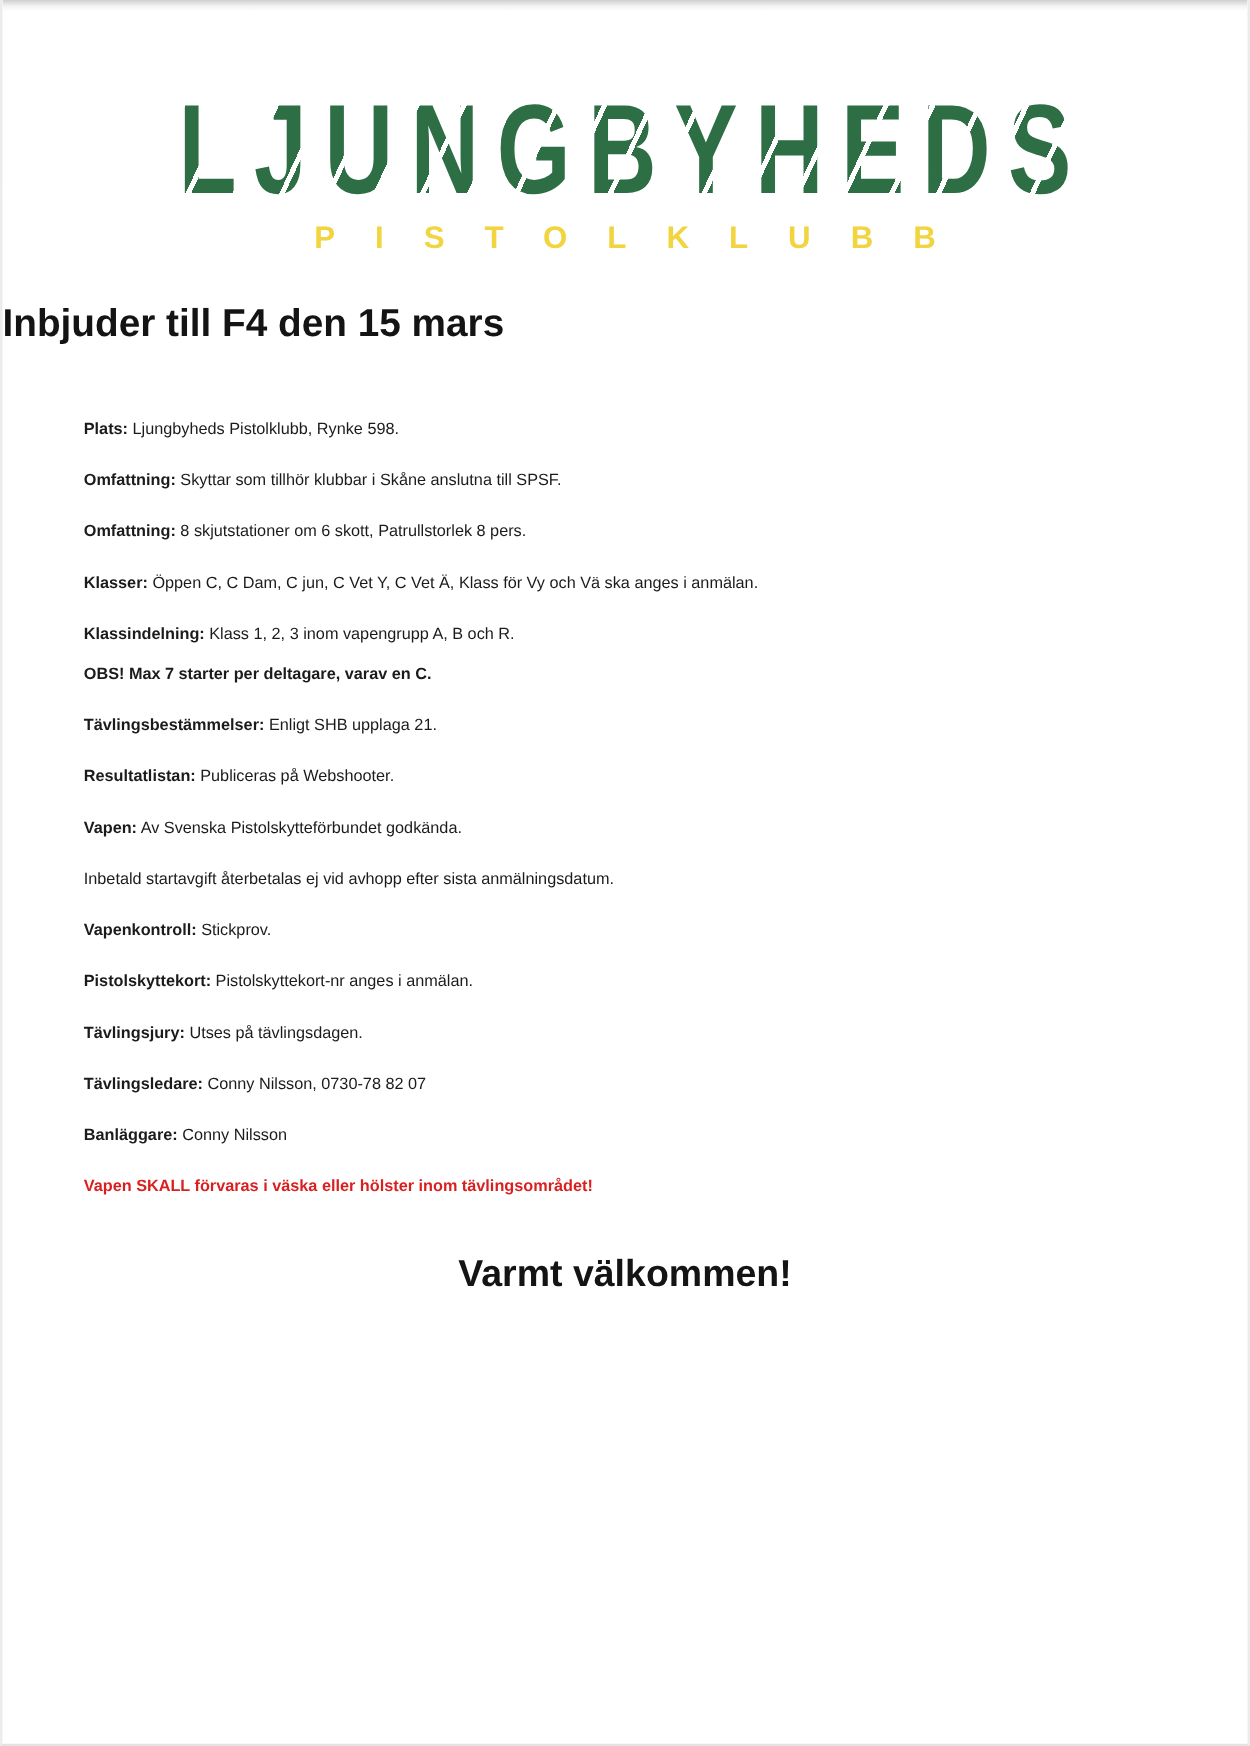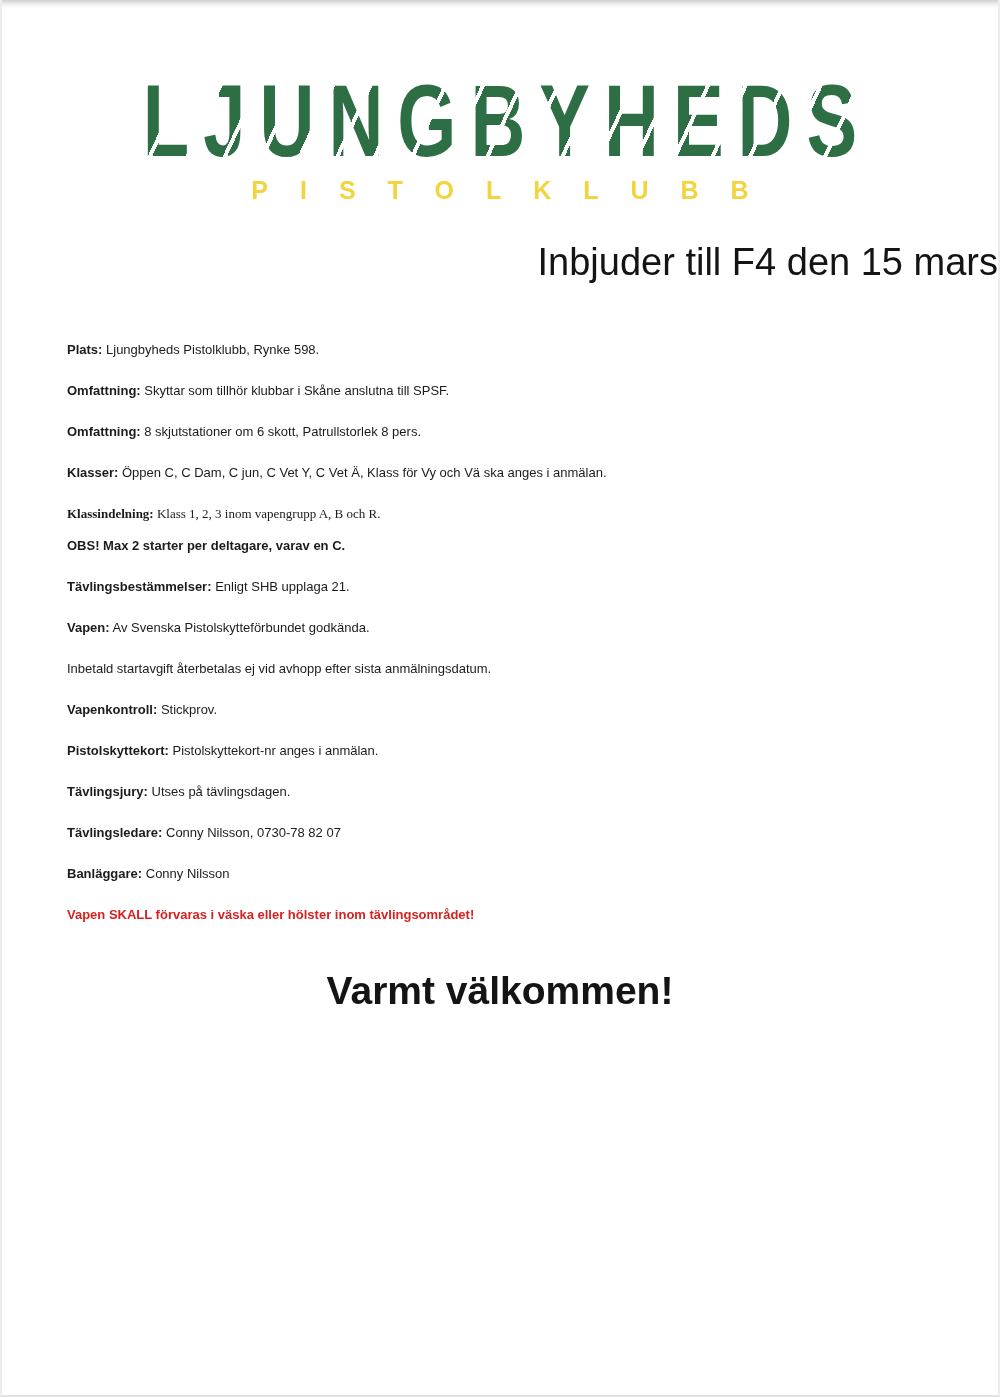--- a/index.html
+++ b/index.html
@@ -65,46 +65,46 @@
     font-weight: 700;
     letter-spacing: 32px;
     padding-left: 32px; 
     text-align: center;
     color: var(--logo-yellow, #f2d43e);
   }
 
   
   .doc-title {
     margin-top: 36px;
-    text-align: right;
-    font-size: 38px;
-    font-weight: 400;
+    text-align: left;
+    font-size: 31px;
+    font-weight: 700;
     color: #141414;
   }
 
   
   .body-text {
     margin-top: 50px;
     padding: 0 60px 0 65px;
   }
   .body-text p {
     margin: 0 0 9px 0;
     font-size: 13px;
     line-height: 32px;
     color: #1b1b1b;
   }
-  .body-text p.tight { margin-bottom: 0; font-family: Liberation Serif, serif; }
+  .body-text p.tight { margin-bottom: 0; }
   .body-text p strong { font-weight: 700; }
   .body-text p.red strong { color: var(--warning-red, #da1f1f); }
 
   
   .closing {
     margin-top: 38px;
     text-align: center;
-    font-size: 39px;
+    font-size: 30px;
     font-weight: 700;
     color: #141414;
   }
 </style>
 </head>
 <body>
 
 <div class="page">
   <div class="page-top-edge"></div>
 
@@ -117,22 +117,23 @@
   </div>
 
   <div class="doc-title">Inbjuder till F4 den 15 mars</div>
 
   <div class="body-text">
       <p><strong>Plats:</strong><span> Ljungbyheds Pistolklubb, Rynke 598.</span></p>
       <p><strong>Omfattning:</strong><span> Skyttar som tillhör klubbar i Skåne anslutna till SPSF.</span></p>
       <p><strong>Omfattning:</strong><span> 8 skjutstationer om 6 skott, Patrullstorlek 8 pers.</span></p>
       <p><strong>Klasser:</strong><span> Öppen C, C Dam, C jun, C Vet Y, C Vet Ä, Klass för Vy och Vä ska anges i anmälan.</span></p>
       <p class="tight"><strong>Klassindelning:</strong><span> Klass 1, 2, 3 inom vapengrupp A, B och R.</span></p>
-      <p class="bold"><strong>OBS! Max 2 starter per deltagare, varav en C.</strong></p>
+      <p class="bold"><strong>OBS! Max 7 starter per deltagare, varav en C.</strong></p>
       <p><strong>Tävlingsbestämmelser:</strong><span> Enligt SHB upplaga 21.</span></p>
+      <p><strong>Resultatlistan:</strong><span> Publiceras på Webshooter.</span></p>
       <p><strong>Vapen:</strong><span> Av Svenska Pistolskytteförbundet godkända.</span></p>
       <p><span>Inbetald startavgift återbetalas ej vid avhopp efter sista anmälningsdatum.</span></p>
       <p><strong>Vapenkontroll:</strong><span> Stickprov.</span></p>
       <p><strong>Pistolskyttekort:</strong><span> Pistolskyttekort-nr anges i anmälan.</span></p>
       <p><strong>Tävlingsjury:</strong><span> Utses på tävlingsdagen.</span></p>
       <p><strong>Tävlingsledare:</strong><span> Conny Nilsson, 0730-78 82 07</span></p>
       <p><strong>Banläggare:</strong><span> Conny Nilsson</span></p>
       <p class="red"><strong>Vapen SKALL förvaras i väska eller hölster inom tävlingsområdet!</strong></p>
     </div>
 

